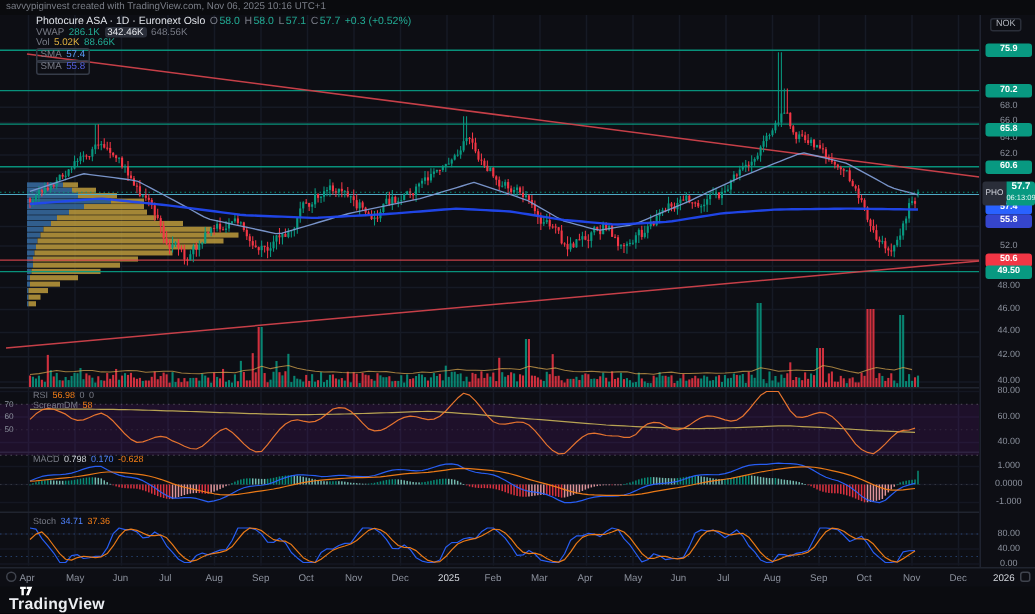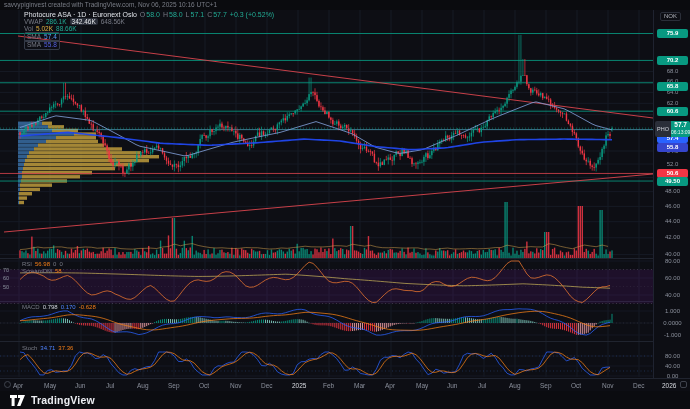--- a/index.html
+++ b/index.html
@@ -28,21 +28,21 @@
   .last-box .p{font-size:6.5px;font-weight:bold;line-height:8px;}
   .last-box .cd{font-size:5px;line-height:7px;opacity:.9;}
   .mini-label{position:absolute;font-size:5.5px;color:#8b909c;line-height:6px;z-index:5;}
   
   .axis-row{position:absolute;left:0;top:378px;width:690px;height:13px;border-top:1px solid #20242f;background:#0d0e14;z-index:6;}
   .month{position:absolute;top:3px;font-size:6.5px;color:#8b909c;}
   .month.year{color:#d7dae0;}
   .axis-icon{position:absolute;top:2px;width:7px;height:7px;border:1px solid #3f434d;border-radius:50%;box-sizing:border-box;}
   .axis-icon.sq{border-radius:2px;}
   
-  .footer{position:absolute;left:0;top:391px;width:690px;height:18px;background:#0b0c10;z-index:6;display:flex;align-items:center;}
+  .footer{position:absolute;left:0;top:391px;width:690px;height:18px;background:#0b0c10;z-index:6;display:flex;align-items:flex-start;flex-direction:column;}
   .footer .brand{color:#eceef2;font-size:10.5px;font-weight:bold;margin-left:6px;letter-spacing:.2px;}
   .footer svg{margin-left:10px;}
 </style>
 </head>
 <body>
 
 <div class="stage">
 
   <div class="attr-bar">
     <span>savvypiginvest created with TradingView.com, Nov 06, 2025 10:16 UTC+1</span>

